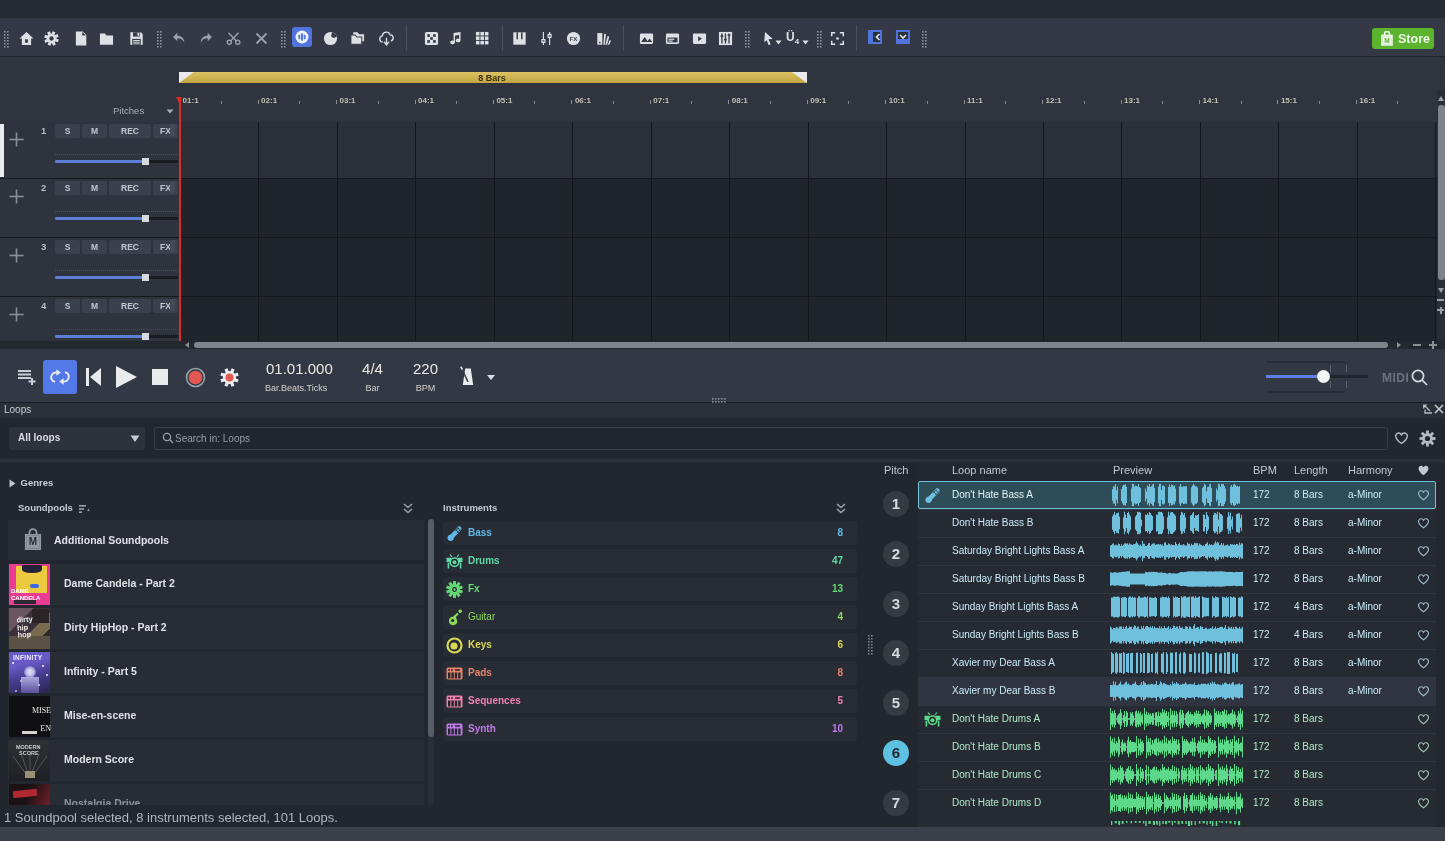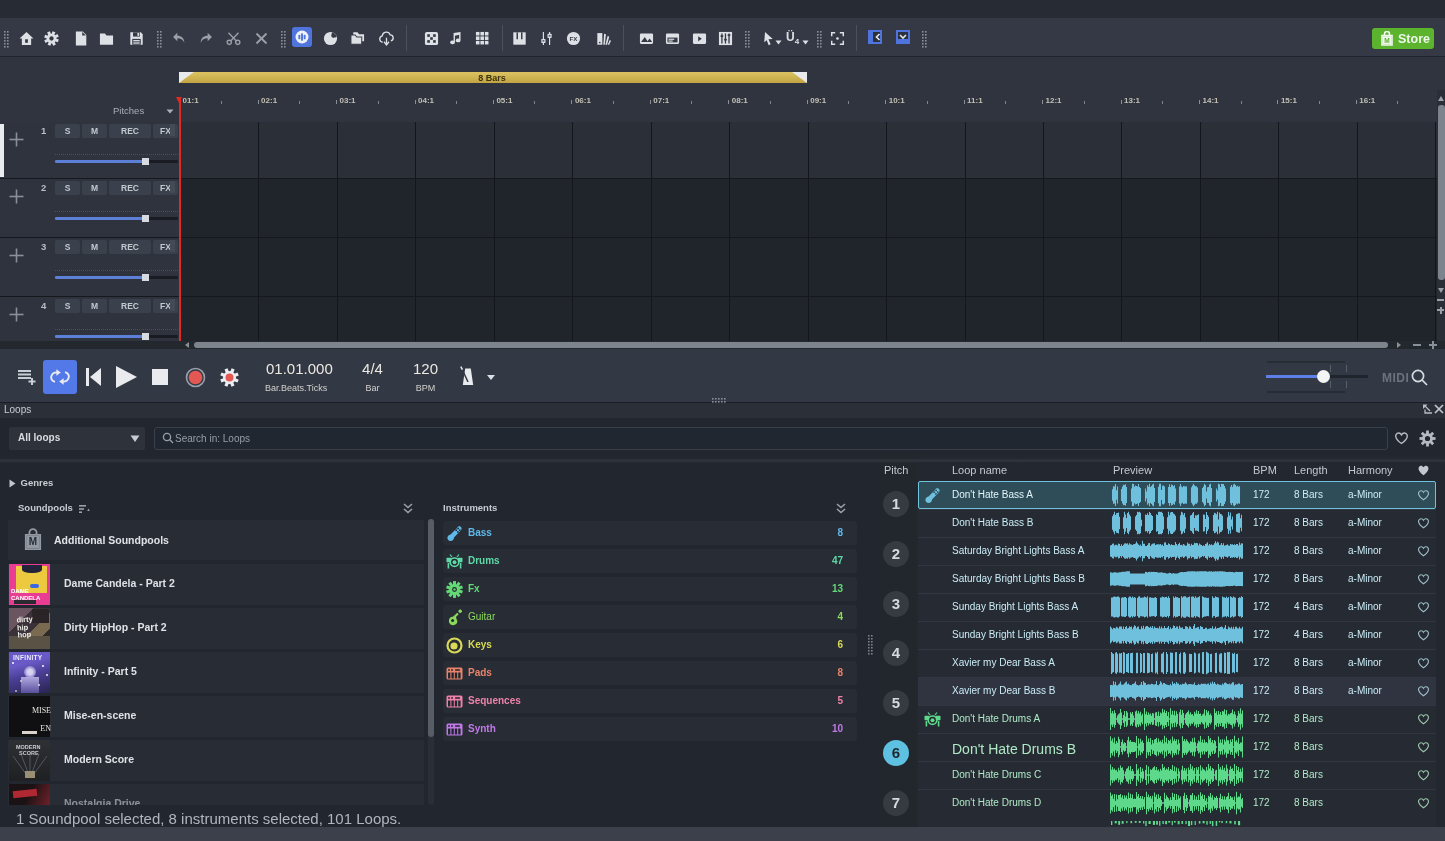--- a/index.html
+++ b/index.html
@@ -501,21 +501,21 @@
         <rect x="-1.6" y="-9.3" width="3.2" height="4" transform="rotate(293 0 0)"></rect>
         <rect x="-1.6" y="-9.3" width="3.2" height="4" transform="rotate(338 0 0)"></rect>
         <circle cx="0" cy="0" r="6.5"></circle>
       </g>
       <circle cx="0" cy="0" r="4" fill="#e45853"></circle>
     </svg>
     <div class="txt" style="left:266px;top:360px;font-size:15px;color:#ece9e1">01.01.000</div>
     <div class="txt" style="left:265px;top:383px;font-size:9px;color:#d2d2cc">Bar.Beats.Ticks</div>
     <div class="txt" style="left:340px;top:360px;width:65px;text-align:center;font-size:15px;color:#ece9e1">4/4</div>
     <div class="txt" style="left:340px;top:383px;width:65px;text-align:center;font-size:9px;color:#d2d2cc">Bar</div>
-    <div class="txt" style="left:393px;top:360px;width:65px;text-align:center;font-size:15px;color:#ece9e1">120</div>
+    <div class="txt" style="left:393px;top:360px;width:65px;text-align:center;font-size:15px;color:#ece9e1">220</div>
     <div class="txt" style="left:393px;top:383px;width:65px;text-align:center;font-size:9px;color:#d2d2cc">BPM</div>
     <svg class="abs" style="left:459px;top:366px" width="18" height="20" viewBox="0 0 18 20">
       <path d="M6.2 2.5 H11.8 L14.2 19 H3.8 Z" fill="#e9ebee"></path>
       <line x1="9" y1="16" x2="3" y2="3" stroke="#333845" stroke-width="1.5"></line>
       <line x1="3.4" y1="3.6" x2="1.8" y2="0.6" stroke="#e9ebee" stroke-width="1.5"></line>
       <rect x="5.6" y="16" width="6.8" height="3" fill="#e9ebee"></rect>
     </svg>
     <svg class="abs" style="left:486px;top:374px" width="10" height="7" viewBox="0 0 10 7">
       <path d="M1 1 L5 6 L9 1 Z" fill="#dcdfe3"></path>
     </svg>
@@ -942,21 +942,21 @@
       <svg class="abs" style="left:234px;top:252px" width="133" height="24" viewBox="0 0 133 24">
         <path d="M0.5 1.1V22.9M1.5 6.2V17.8M2.5 4.1V19.9M3.5 6.5V17.5M4.5 3.3V20.7M5.5 5.9V18.1M6.5 11.2V12.8M7.5 8.4V15.6M8.5 7.2V16.8M9.5 6.3V17.7M10.5 1.9V22.1M11.5 5.6V18.4M12.5 11.2V12.8M13.5 8.1V15.9M14.5 3.9V20.1M15.5 9.4V14.6M16.5 4.1V19.9M17.5 5.6V18.4M18.5 11.2V12.8M19.5 11.2V12.8M20.5 5.2V18.8M21.5 6.7V17.3M22.5 4.9V19.1M23.5 8.6V15.4M24.5 11.2V12.8M25.5 4.6V19.4M26.5 3.4V20.6M27.5 6.4V17.6M28.5 4.0V20.0M29.5 6.5V17.5M30.5 4.7V19.3M31.5 8.5V15.5M32.5 6.7V17.3M34.5 0.9V23.1M35.5 7.2V16.8M36.5 4.5V19.5M37.5 8.0V16.0M38.5 5.4V18.6M39.5 7.4V16.6M40.5 6.5V17.5M41.5 8.8V15.2M42.5 5.9V18.1M43.5 6.4V17.6M44.5 11.2V12.8M45.5 5.5V18.5M46.5 5.0V19.0M47.5 8.8V15.2M48.5 4.4V19.6M49.5 8.9V15.1M50.5 5.6V18.4M51.5 6.4V17.6M52.5 1.7V22.3M53.5 5.3V18.7M54.5 2.8V21.2M55.5 6.1V17.9M56.5 4.0V20.0M57.5 9.1V14.9M58.5 5.0V19.0M59.5 11.2V12.8M60.5 1.3V22.7M61.5 7.4V16.6M62.5 3.7V20.3M63.5 7.7V16.3M64.5 3.7V20.3M65.5 8.5V15.5M66.5 4.3V19.7M67.5 7.0V17.0M69.5 5.2V18.8M70.5 2.5V21.5M71.5 7.8V16.2M72.5 2.9V21.1M73.5 6.0V18.0M74.5 11.2V12.8M75.5 7.6V16.4M76.5 5.9V18.1M77.5 5.1V18.9M78.5 3.4V20.6M79.5 7.2V16.8M80.5 5.3V18.7M81.5 7.6V16.4M82.5 6.9V17.1M83.5 8.8V15.2M84.5 4.8V19.2M85.5 6.6V17.4M86.5 3.3V20.7M87.5 6.7V17.3M88.5 4.1V19.9M89.5 7.1V16.9M90.5 6.5V17.5M91.5 8.9V15.1M92.5 7.4V16.6M93.5 6.6V17.4M94.5 2.3V21.7M95.5 8.4V15.6M96.5 3.1V20.9M97.5 5.6V18.4M98.5 4.0V20.0M99.5 8.0V16.0M100.5 6.5V17.5M101.5 8.4V15.6M104.5 1.6V22.4M105.5 6.0V18.0M106.5 4.2V19.8M107.5 7.8V16.2M108.5 3.9V20.1M109.5 7.2V16.8M110.5 5.0V19.0M111.5 8.0V16.0M112.5 4.0V20.0M113.5 4.5V19.5M114.5 2.2V21.8M115.5 7.2V16.8M116.5 3.1V20.9M117.5 8.4V15.6M118.5 6.7V17.3M119.5 7.4V16.6M120.5 6.2V17.8M121.5 5.8V18.2M122.5 2.5V21.5M123.5 7.2V16.8M124.5 4.5V19.5M125.5 7.5V16.5M126.5 11.2V12.8M127.5 8.7V15.3M128.5 4.0V20.0M129.5 6.5V17.5M130.5 1.2V22.8M131.5 6.7V17.3M132.5 3.5V20.5" stroke="#5ed98c" stroke-width="1.06" fill="none"></path>
       </svg>
       <div class="txt" style="left:377px;top:258px;font-size:10px;color:#aee9c6">172</div>
       <div class="txt" style="left:418px;top:258px;font-size:10px;color:#aee9c6">8 Bars</div>
       <svg class="abs" style="left:541px;top:258px" width="13" height="12" viewBox="0 0 15 14">
         <path d="M7.5 12.5 C2 8.5 1 5.5 2.2 3.4 C3.4 1.4 6.2 1.5 7.5 3.8 C8.8 1.5 11.6 1.4 12.8 3.4 C14 5.5 13 8.5 7.5 12.5 Z" fill="none" stroke="#9fc8ae" stroke-width="1.3"></path>
       </svg>
       <div class="abs" style="left:42px;top:278px;width:518px;height:28px;background:#262a32"></div>
       <div class="abs" style="left:42px;top:278px;width:518px;height:1px;background:#313641"></div>
-      <div class="txt" style="left:76px;top:286px;font-size:14px;color:#aee9c6">Don't Hate Drums B</div>
+      <div class="txt" style="left:76px;top:286px;font-size:10px;color:#aee9c6">Don't Hate Drums B</div>
       <svg class="abs" style="left:234px;top:280px" width="133" height="24" viewBox="0 0 133 24">
         <path d="M0.5 1.3V22.7M1.5 5.8V18.2M2.5 3.5V20.5M3.5 7.6V16.4M4.5 2.6V21.4M5.5 8.7V15.3M6.5 6.0V18.0M7.5 7.8V16.2M8.5 1.7V22.3M9.5 4.2V19.8M10.5 11.2V12.8M11.5 6.9V17.1M12.5 4.4V19.6M13.5 8.5V15.5M14.5 7.2V16.8M15.5 8.1V15.9M16.5 11.2V12.8M17.5 5.3V18.7M18.5 1.7V22.3M19.5 6.4V17.6M20.5 5.1V18.9M21.5 6.9V17.1M22.5 6.7V17.3M23.5 7.1V16.9M24.5 6.9V17.1M25.5 7.8V16.2M26.5 0.9V23.1M27.5 11.2V12.8M28.5 3.4V20.6M29.5 8.5V15.5M30.5 3.8V20.2M31.5 6.8V17.2M32.5 5.4V18.6M33.5 7.9V16.1M36.5 0.8V23.2M37.5 6.7V17.3M38.5 3.4V20.6M39.5 7.0V17.0M40.5 2.9V21.1M41.5 9.4V14.6M42.5 5.1V18.9M43.5 8.2V15.8M44.5 4.4V19.6M45.5 4.1V19.9M46.5 2.7V21.3M47.5 7.4V16.6M48.5 3.6V20.4M49.5 6.7V17.3M50.5 5.6V18.4M51.5 7.2V16.8M52.5 4.6V19.4M53.5 8.6V15.4M54.5 0.7V23.3M55.5 7.2V16.8M56.5 2.7V21.3M57.5 8.4V15.6M58.5 4.9V19.1M59.5 5.9V18.1M60.5 4.5V19.5M61.5 8.2V15.8M62.5 1.5V22.5M63.5 5.8V18.2M64.5 3.7V20.3M65.5 6.1V17.9M66.5 4.2V19.8M67.5 9.5V14.5M68.5 4.5V19.5M69.5 8.3V15.7M72.5 1.3V22.7M73.5 6.1V17.9M74.5 4.1V19.9M75.5 6.3V17.7M76.5 4.3V19.7M77.5 5.8V18.2M78.5 7.2V16.8M79.5 8.4V15.6M80.5 6.2V17.8M81.5 6.7V17.3M82.5 3.3V20.7M83.5 7.2V16.8M84.5 2.6V21.4M85.5 7.2V16.8M86.5 11.2V12.8M87.5 8.3V15.7M88.5 5.4V18.6M89.5 6.4V17.6M90.5 1.1V22.9M91.5 7.2V16.8M92.5 4.5V19.5M93.5 7.7V16.3M94.5 4.5V19.5M95.5 7.5V16.5M96.5 7.1V16.9M97.5 8.2V15.8M98.5 1.0V23.0M99.5 4.6V19.4M100.5 3.0V21.0M101.5 7.3V16.7M102.5 4.9V19.1M103.5 8.3V15.7M104.5 5.0V19.0M105.5 6.2V17.8M106.5 11.2V12.8M108.5 1.5V22.5M109.5 7.7V16.3M110.5 4.4V19.6M111.5 7.7V16.3M112.5 4.2V19.8M113.5 9.4V14.6M114.5 4.5V19.5M115.5 6.6V17.4M116.5 1.2V22.8M117.5 5.2V18.8M118.5 5.2V18.8M119.5 8.7V15.3M120.5 4.6V19.4M121.5 6.9V17.1M122.5 3.9V20.1M123.5 11.2V12.8M124.5 0.7V23.3M125.5 6.6V17.4M126.5 5.2V18.8M127.5 7.6V16.4M128.5 2.9V21.1M129.5 8.9V15.1M130.5 7.4V16.6M131.5 7.6V16.4M132.5 1.4V22.6" stroke="#5ed98c" stroke-width="1.06" fill="none"></path>
       </svg>
       <div class="txt" style="left:377px;top:286px;font-size:10px;color:#aee9c6">172</div>
       <div class="txt" style="left:418px;top:286px;font-size:10px;color:#aee9c6">8 Bars</div>
       <svg class="abs" style="left:541px;top:286px" width="13" height="12" viewBox="0 0 15 14">
         <path d="M7.5 12.5 C2 8.5 1 5.5 2.2 3.4 C3.4 1.4 6.2 1.5 7.5 3.8 C8.8 1.5 11.6 1.4 12.8 3.4 C14 5.5 13 8.5 7.5 12.5 Z" fill="none" stroke="#9fc8ae" stroke-width="1.3"></path>
       </svg>
       <div class="abs" style="left:42px;top:306px;width:518px;height:28px;background:#262a32"></div>
       <div class="abs" style="left:42px;top:306px;width:518px;height:1px;background:#313641"></div>
@@ -1021,14 +1021,14 @@
         <rect x="128.0" y="0" width="2.1" height="4.2" fill="#5ed98c"></rect>
       </svg>
       <div class="abs" style="left:7px;top:36px;width:26px;height:26px;border-radius:13px;background:#363b42;text-align:center;line-height:26px;font-size:15px;font-weight:bold;color:#d6dade">1</div>
       <div class="abs" style="left:7px;top:86px;width:26px;height:26px;border-radius:13px;background:#363b42;text-align:center;line-height:26px;font-size:15px;font-weight:bold;color:#d6dade">2</div>
       <div class="abs" style="left:7px;top:136px;width:26px;height:26px;border-radius:13px;background:#363b42;text-align:center;line-height:26px;font-size:15px;font-weight:bold;color:#d6dade">3</div>
       <div class="abs" style="left:7px;top:185px;width:26px;height:26px;border-radius:13px;background:#363b42;text-align:center;line-height:26px;font-size:15px;font-weight:bold;color:#d6dade">4</div>
       <div class="abs" style="left:7px;top:235px;width:26px;height:26px;border-radius:13px;background:#363b42;text-align:center;line-height:26px;font-size:15px;font-weight:bold;color:#d6dade">5</div>
       <div class="abs" style="left:7px;top:285px;width:26px;height:26px;border-radius:13px;background:#5ec1e2;text-align:center;line-height:26px;font-size:15px;font-weight:bold;color:#20272e">6</div>
       <div class="abs" style="left:7px;top:335px;width:26px;height:26px;border-radius:13px;background:#363b42;text-align:center;line-height:26px;font-size:15px;font-weight:bold;color:#d6dade">7</div>
     </div>
-    <div class="txt" style="left:16px;top:810px;font-size:15px;color:#b0b6bd">1 Soundpool selected, 8 instruments selected, 101 Loops.</div>
+    <div class="txt" style="left:4px;top:810px;font-size:13px;color:#b0b6bd">1 Soundpool selected, 8 instruments selected, 101 Loops.</div>
     <div class="abs" style="left:0;top:827px;width:1445px;height:14px;background:#3b404a"></div>
   </div>
 </body></html>

